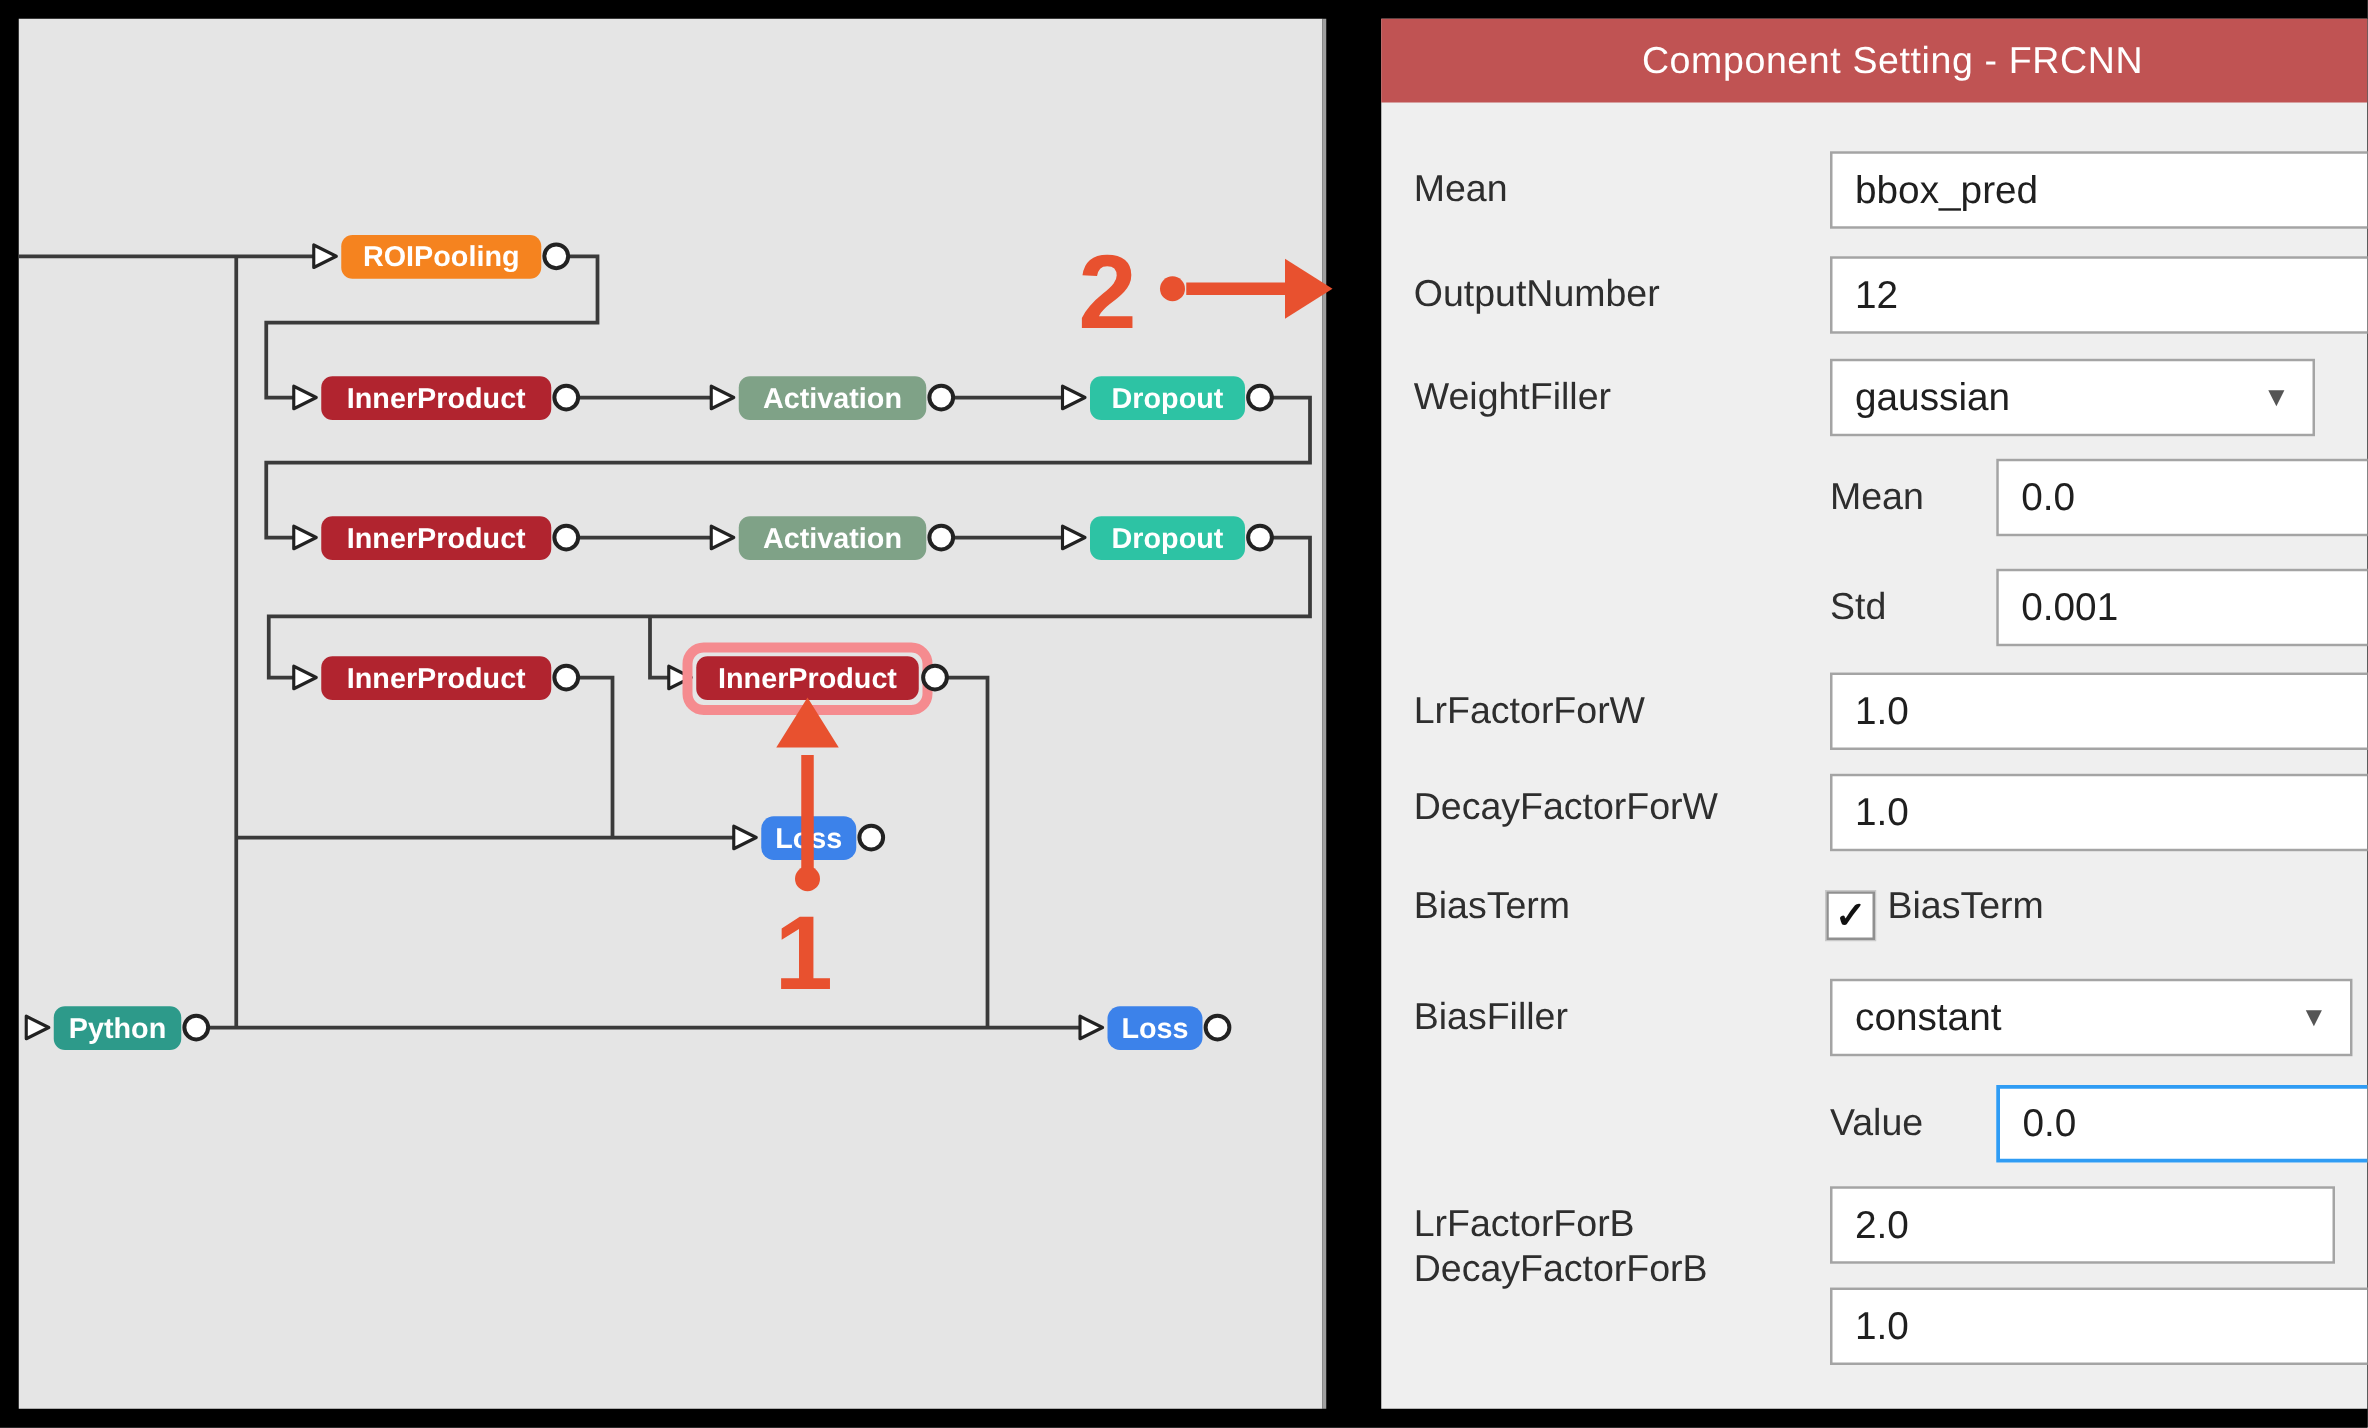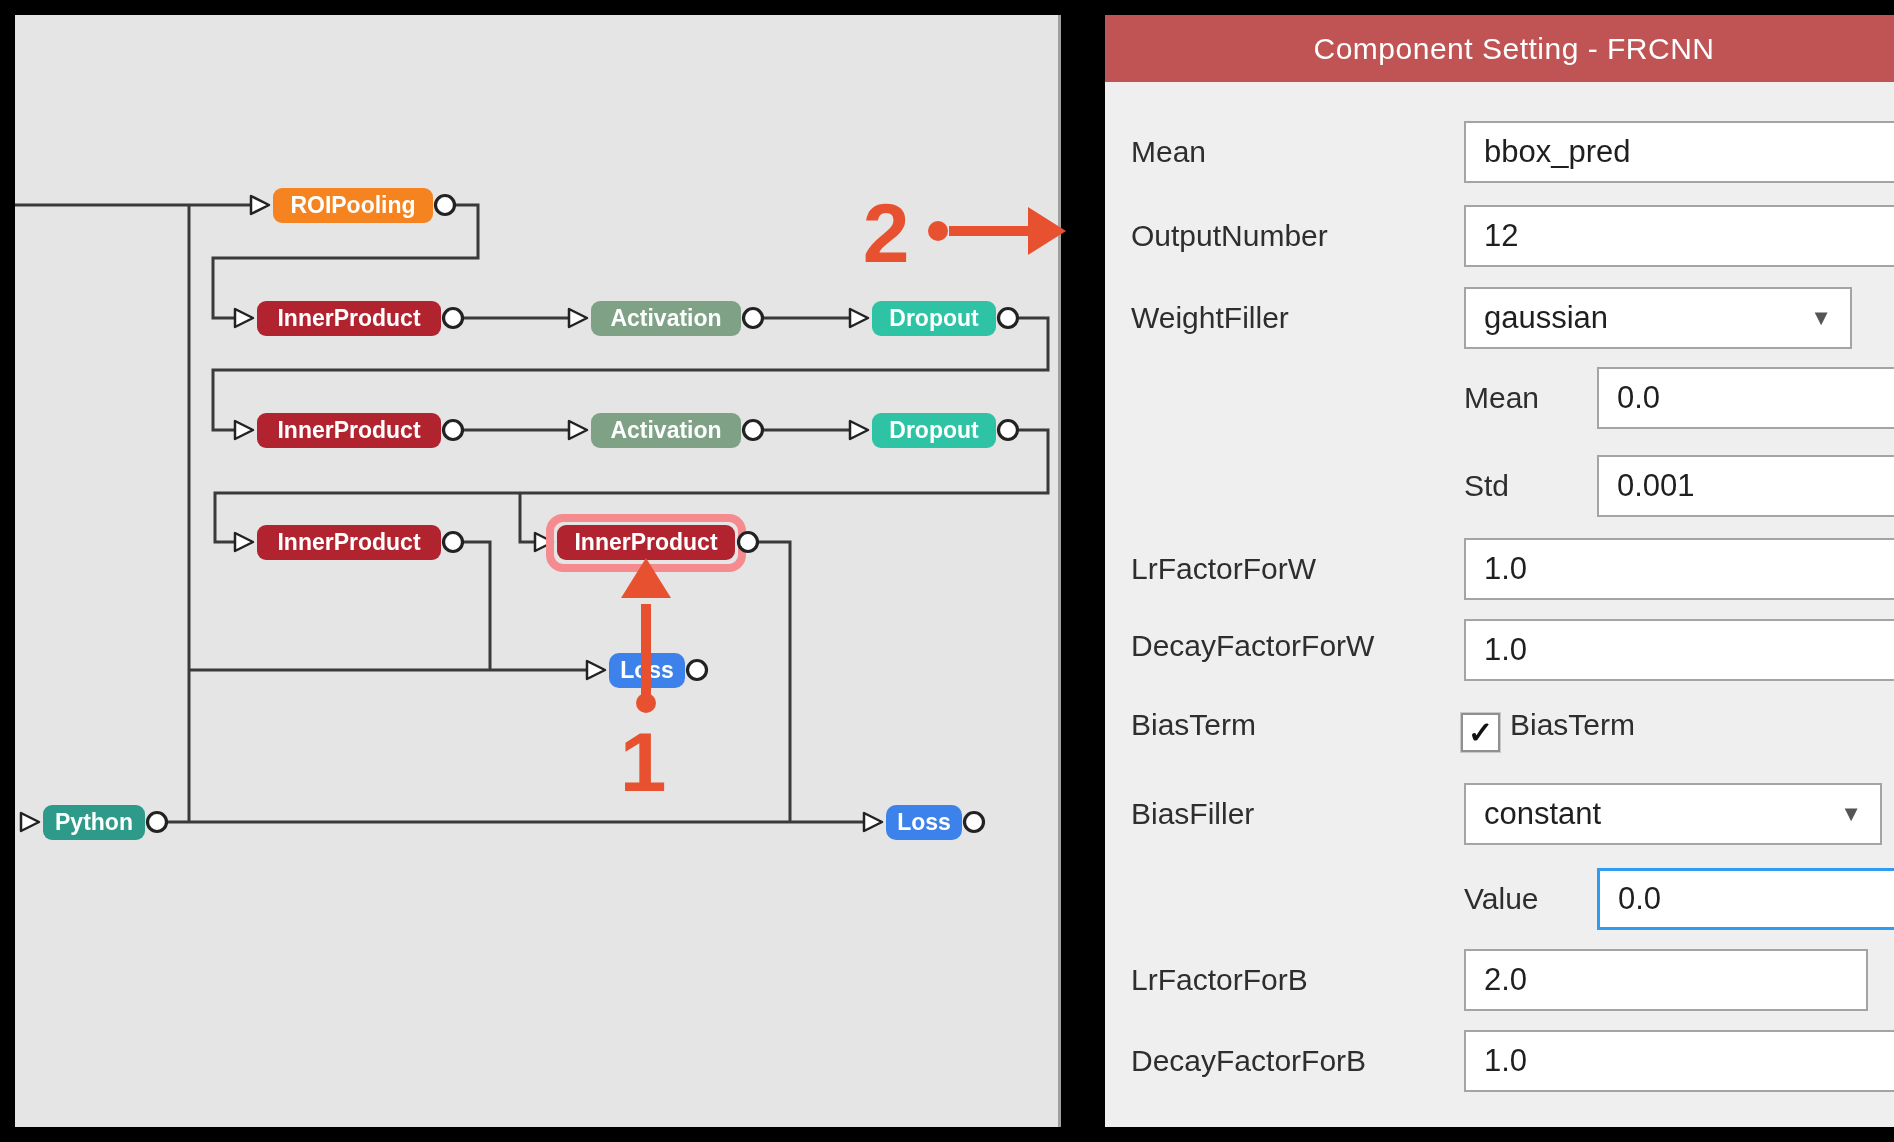--- a/index.html
+++ b/index.html
@@ -194,16 +194,16 @@
       <span>constant</span>
       <span class="caret">▼</span>
     </div>
 
     <div class="flabel" style="left:359px;top:863px">Value</div>
     <input class="finput focused" style="left: 492px; top: 853px; width: 315px;" value="0.0">
 
     <div class="flabel" style="left:26px;top:944px">LrFactorForB</div>
     <input class="finput" style="left: 359px; top: 934px; width: 404px;" value="2.0">
 
-    <div class="flabel" style="left:26px;top:1025px">DecayFactorForB</div>
+    <div class="flabel" style="left:26px;top:980px">DecayFactorForB</div>
     <input class="finput" style="left: 359px; top: 1015px; width: 444px;" value="1.0">
   </div>
 </div>
 
 </body></html>

